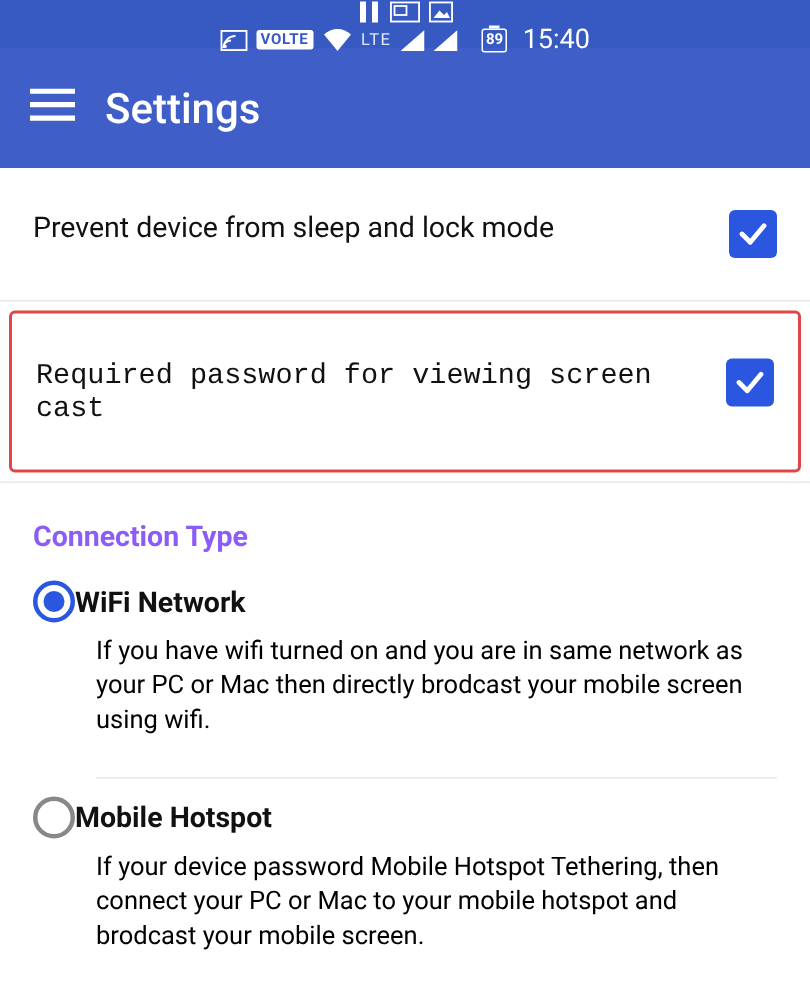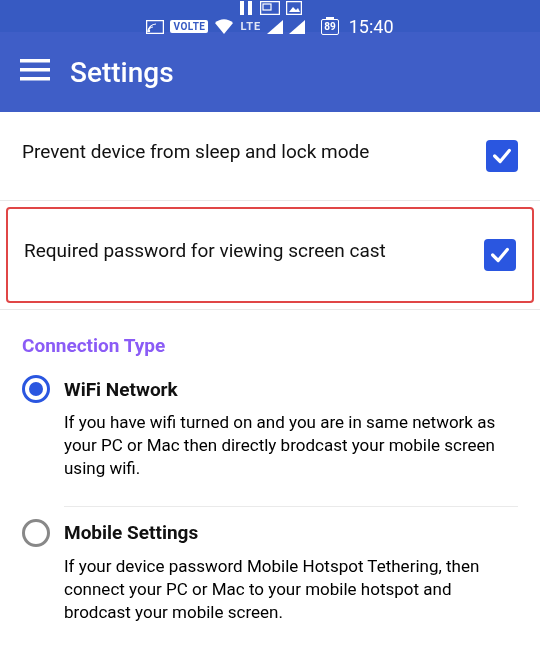--- a/index.html
+++ b/index.html
@@ -53,35 +53,35 @@
     display: flex; align-items: center; justify-content: center;
   }
   .highlight-wrap {
     border: 2px solid #e04646;
     border-radius: 4px;
     margin: 6px 6px 0 6px;
   }
   .highlight-wrap .setting-row {
     border-bottom: none;
     padding: 30px 16px;
+    font-family: Liberation Mono, monospace;
   }
   .section-divider { height:1px; background:#e8e8e8; margin-top:6px;}
   .section-header {
     font-size: 19px;
     font-weight: 700;
     color: #8b5cf6;
     padding: 24px 22px 18px;
   }
   .radio-item {
     padding: 0 22px 18px 22px;
   }
   .radio-head {
     display: flex;
     align-items: center;
-    gap: 14px;
     padding-bottom: 8px;
   }
   .radio-circle {
     width: 28px; height: 28px;
     border-radius: 50%;
     border: 3px solid #888;
     display: flex; align-items: center; justify-content: center;
     flex-shrink: 0;
   }
   .radio-circle.selected { border-color: #2a56e0; }
@@ -93,21 +93,21 @@
     font-size: 17px;
     color: #000000;
     line-height: 1.35;
     padding-left: 42px;
   }
   .thin-divider { height:1px; background:#eaeaea; margin: 8px 22px 12px 64px; }
   .volte-badge {
     background: #ffffff; color:#375ac2; font-size:10px; font-weight:700;
     padding: 1px 3px; border-radius:2px; letter-spacing:0.5px;
   }
-  .lte-text { font-size: 11px; opacity: 0.85; letter-spacing: 1px; font-weight: bold; }
+  .lte-text { font-size: 11px; opacity: 0.85; letter-spacing: 1px; }
   .battery-box {
     border: 1.5px solid #fff; border-radius:2px; padding:0 2px;
     font-size:10px; font-weight:700; line-height:14px; position:relative;margin-left:10px;
   }
   .battery-box::before{
     content:""; position:absolute; top:-3px; left:4px; right:4px; height:2px; background:#fff;
   }
 </style>
 </head>
 <body>
@@ -206,16 +206,16 @@
     <span class="radio-title">WiFi Network</span>
   </div>
   <div class="radio-desc">If you have wifi turned on and you are in same network as your PC or Mac then directly brodcast your mobile screen using wifi.</div>
 </div>
 
 <div class="thin-divider"></div>
 
 <div class="radio-item">
   <div class="radio-head">
     <span class="radio-circle"></span>
-    <span class="radio-title">Mobile Settings</span>
+    <span class="radio-title">Mobile Hotspot</span>
   </div>
   <div class="radio-desc">If your device password Mobile Hotspot Tethering, then connect your PC or Mac to your mobile hotspot and brodcast your mobile screen.</div>
 </div>
 
 </body></html>

